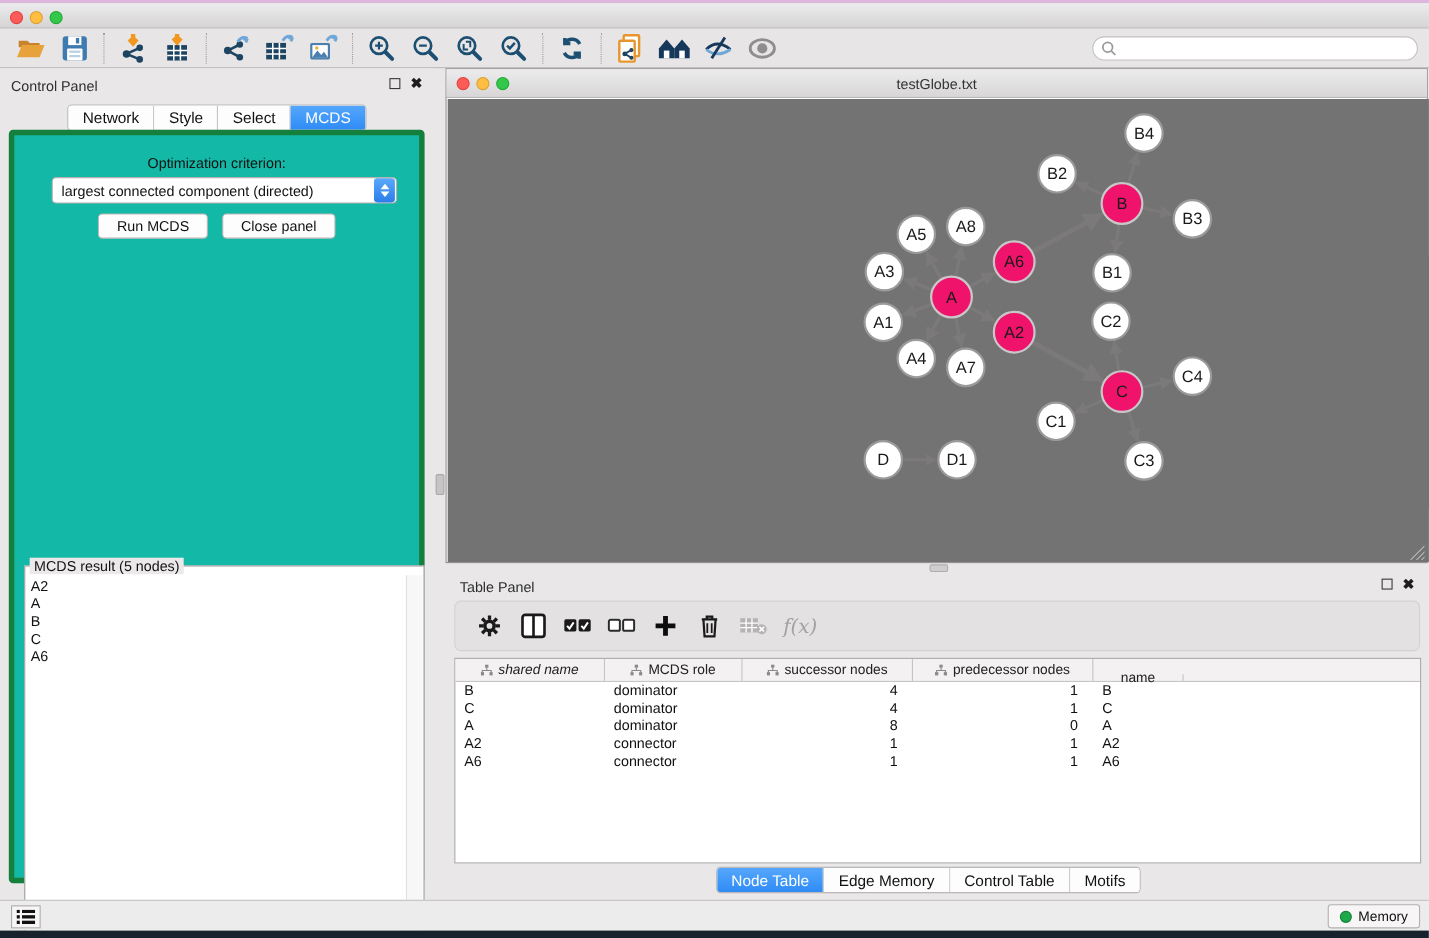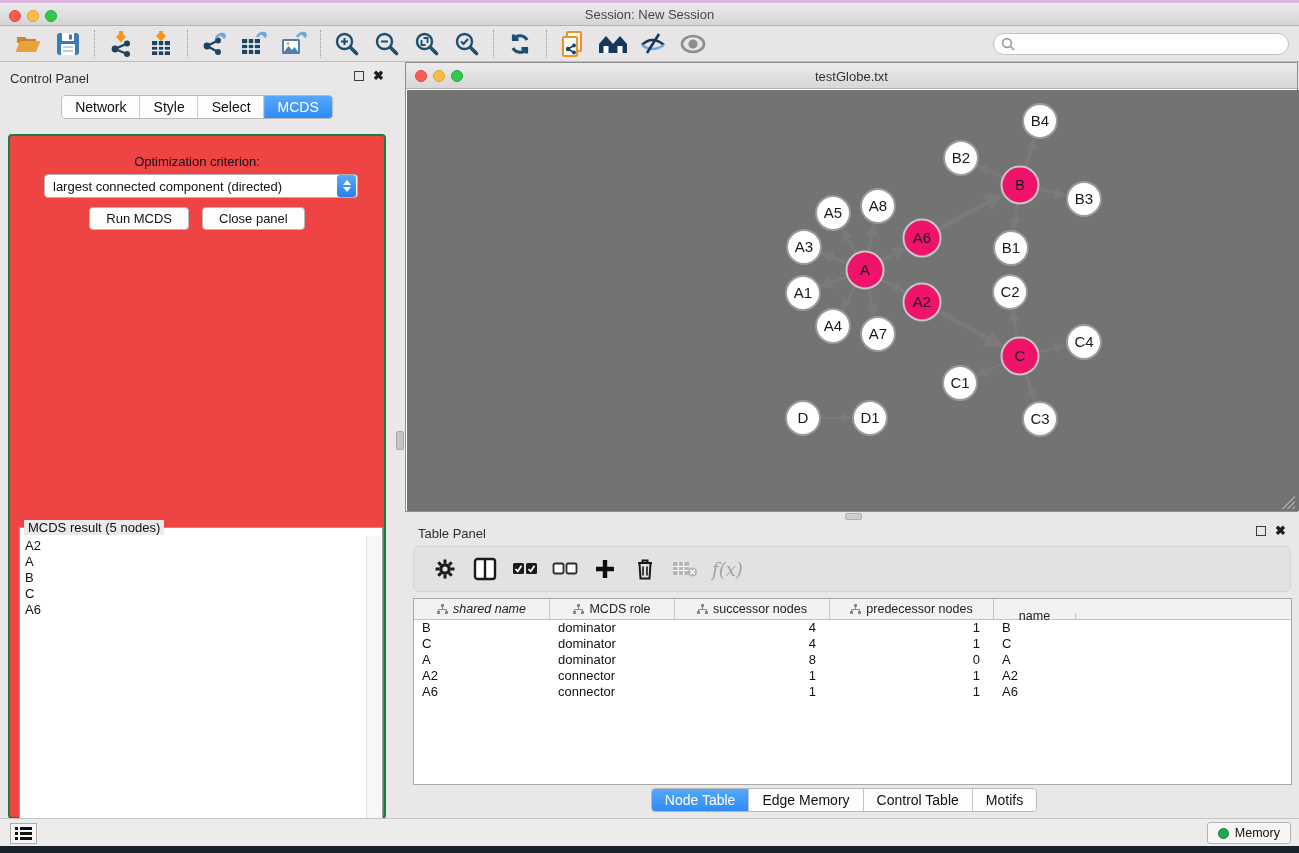--- a/index.html
+++ b/index.html
@@ -32,22 +32,22 @@
   .float-box { width:10px; height:10px; border:1.6px solid #3a3a3a; background:transparent; }
   .close-x { font-size:13px; font-weight:bold; color:#1d1d1d; line-height:10px; }
 
   .seg { display:flex; border:1px solid #b9b7b7; border-radius:4px; background:#fdfdfd; overflow:hidden; }
   .seg .seg-item { font-size:14px; color:#111; padding:3px 13px; border-right:1px solid #c4c2c2;
     background:#fdfdfd; white-space:nowrap; }
   .seg .seg-item:last-child { border-right:none; }
   .seg .seg-item.active { background:linear-gradient(#55a7fc,#2f8bf5); color:#fff; }
   .cp-tabs { position:absolute; left:50%; transform:translateX(-50%); top:33px; }
 
-  .cp-body { position:absolute; left:8px; top:72px; width:378px; height:685px;
-    background:#ef4444; border:2px solid #15803d; border-radius:4px; }
+  .cp-body { position:absolute; left:8px; top:56px; width:378px; height:685px;
+    background:#14b8a6; border:5px solid #15803d; border-radius:4px; }
   .opt-label { position:absolute; left:0; right:0; top:18px; text-align:center; font-size:13px; color:#111; }
   .combo { position:absolute; left:34px; top:38px; width:314px; height:24px; background:#fff;
     border:1px solid #b3b1b1; border-radius:4px; display:flex; align-items:center; }
   .combo .combo-text { flex:1; font-size:13px; color:#111; padding-left:8px; white-space:nowrap; overflow:hidden; }
   .combo .stepper { width:19px; height:22px; border-radius:3px; margin-right:1px;
     background:linear-gradient(#5aa9fc,#2b7de9); display:flex; flex-direction:column;
     align-items:center; justify-content:center; gap:2px; }
   .stepper .arr { width:0; height:0; border-left:4px solid transparent; border-right:4px solid transparent; }
   .arr.up { border-bottom:5px solid #fff; }
   .arr.dn { border-top:5px solid #fff; }
@@ -113,21 +113,20 @@
   .desktop-strip { position:absolute; left:0; top:846px; width:1299px; height:7px; background:#18222c; }
 </style>
 </head>
 <body>
 
 <div class="top-accent"></div>
 <div class="titlebar">
   <span class="tl red" style="left:9px"></span>
   <span class="tl yellow" style="left:27px"></span>
   <span class="tl green" style="left:45px"></span>
-  <div class="title">Session: New Session</div>
 </div>
 
 <div class="toolbar">
   <div class="tb-btn" style="margin-left:8px">
     <svg width="28" height="24" viewBox="0 0 28 24">
       <path d="M3 5 h8 l2 2 h9 v4 H3 z" fill="#c9832d"></path>
       <path d="M1.5 20 L6 9 h20.5 L22 20 z" fill="#e8a23b"></path>
     </svg>
   </div>
   <div class="tb-btn">

